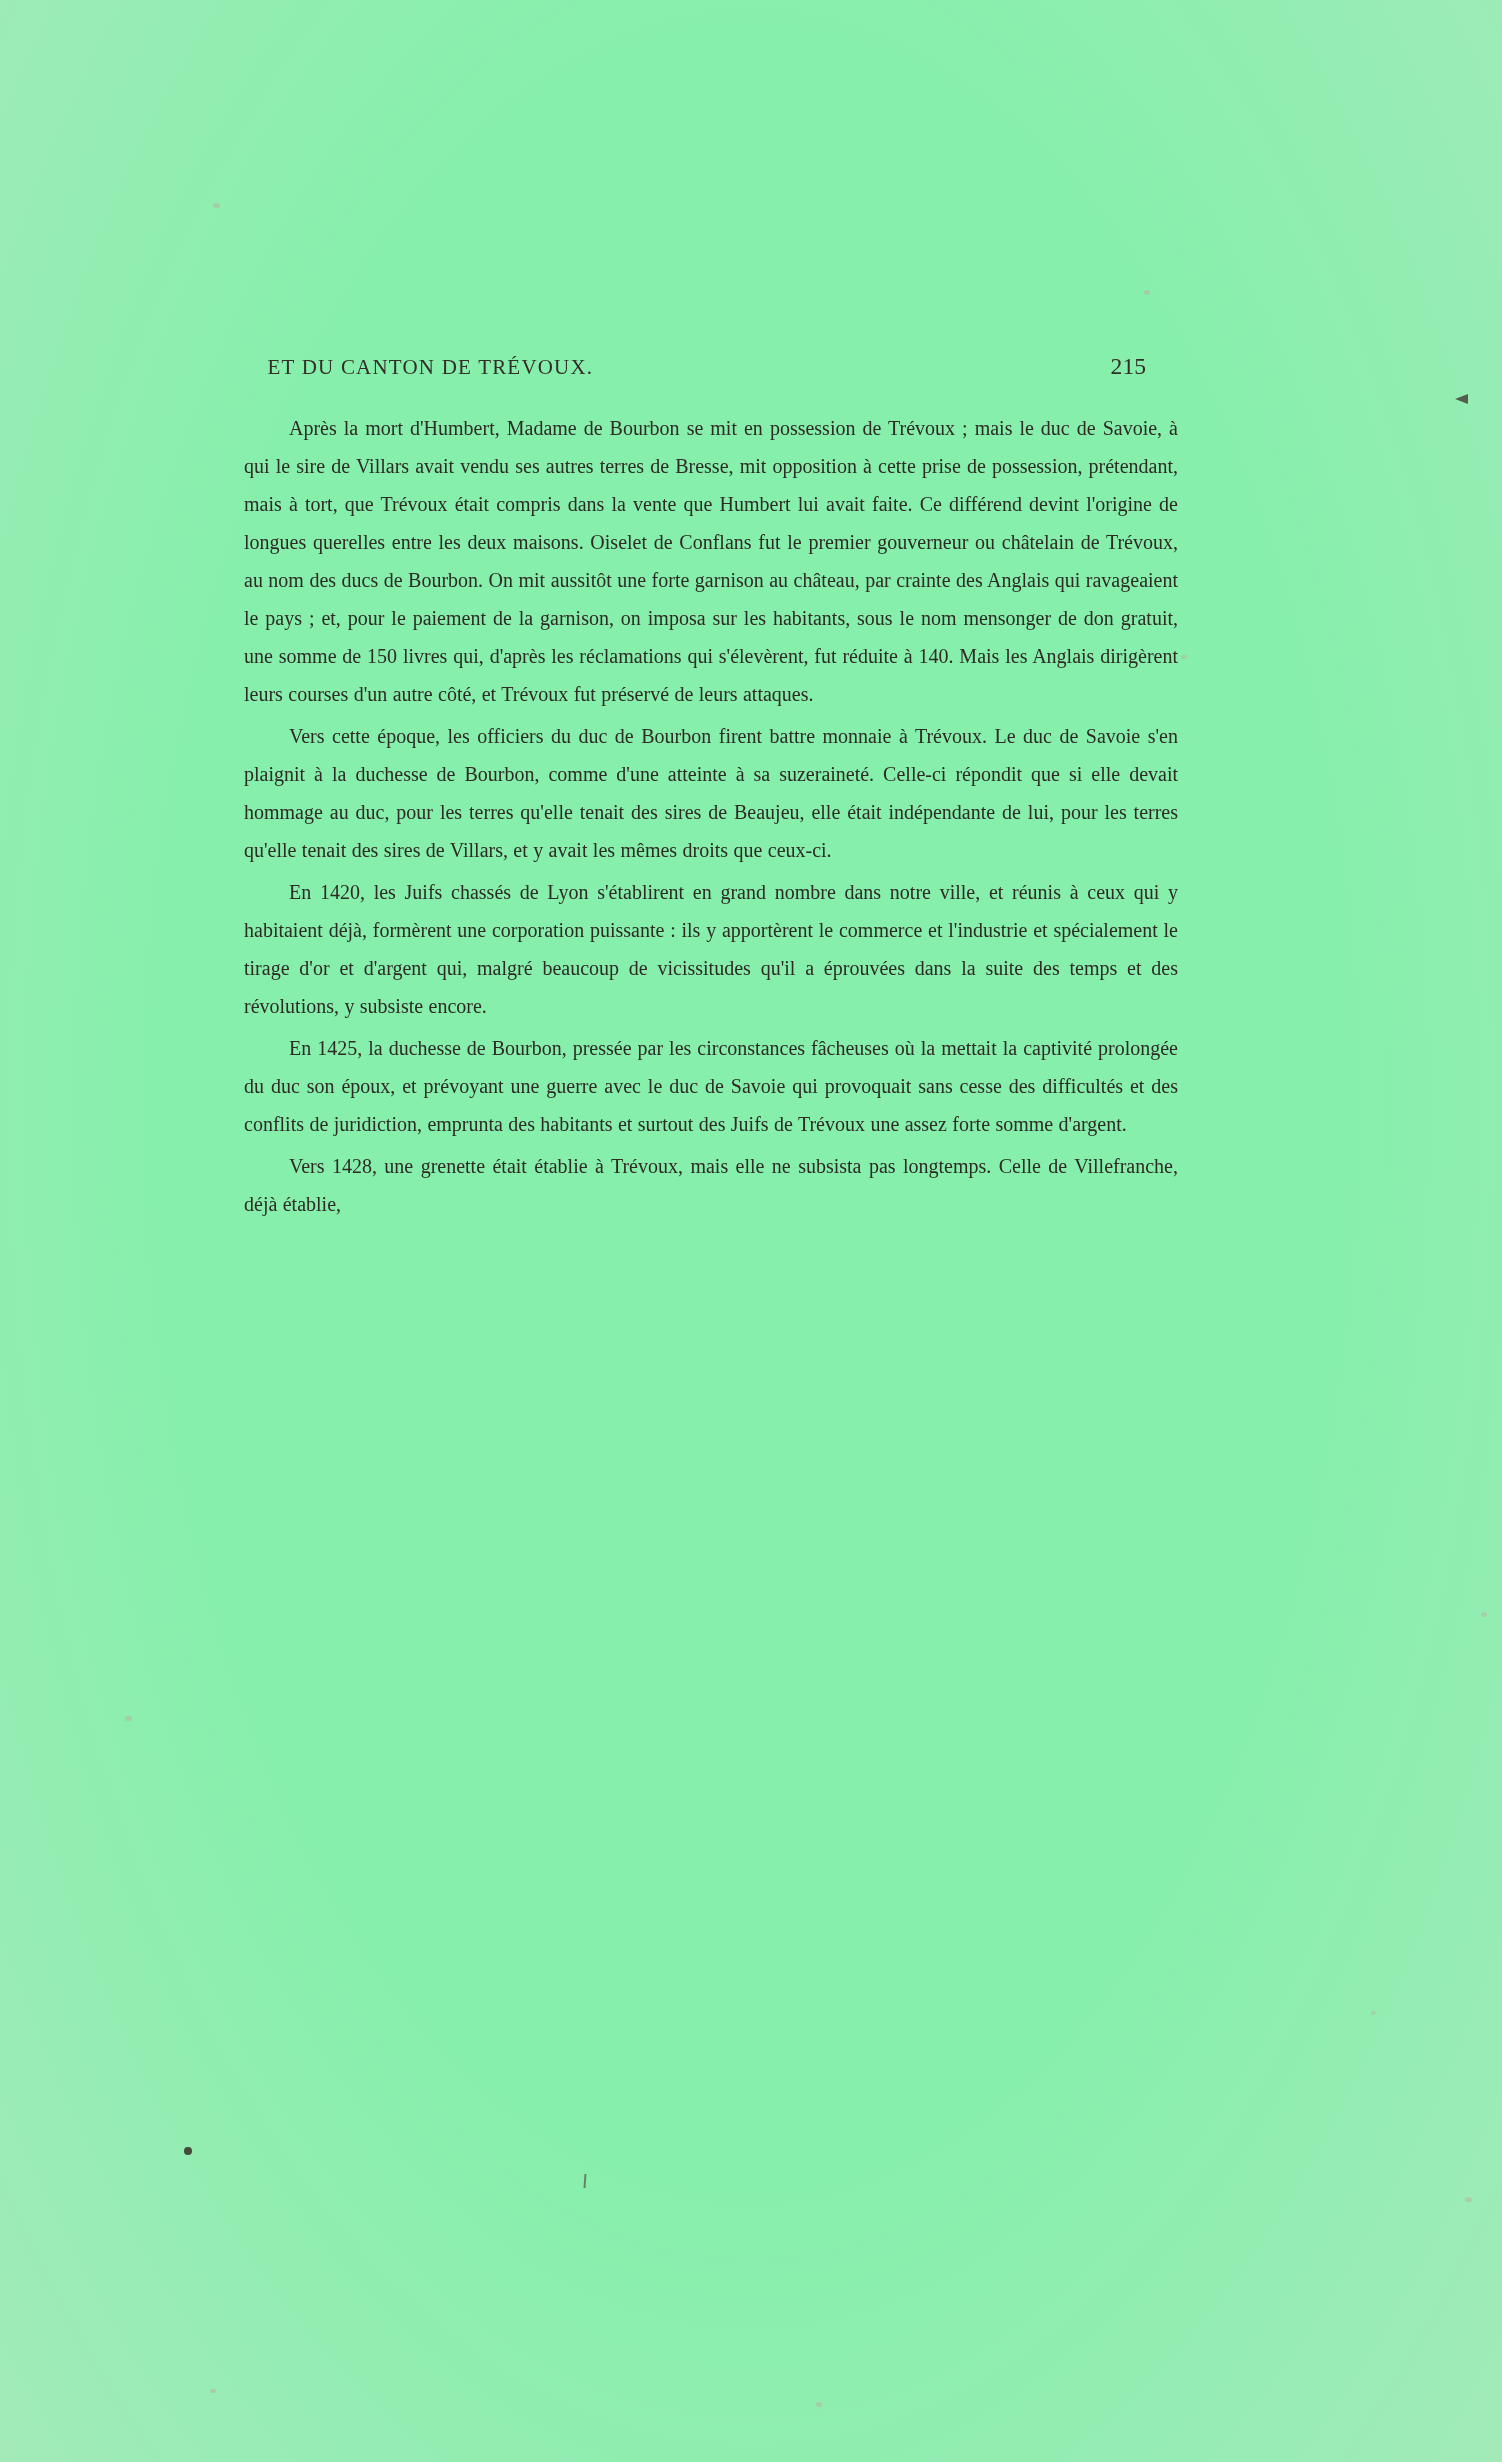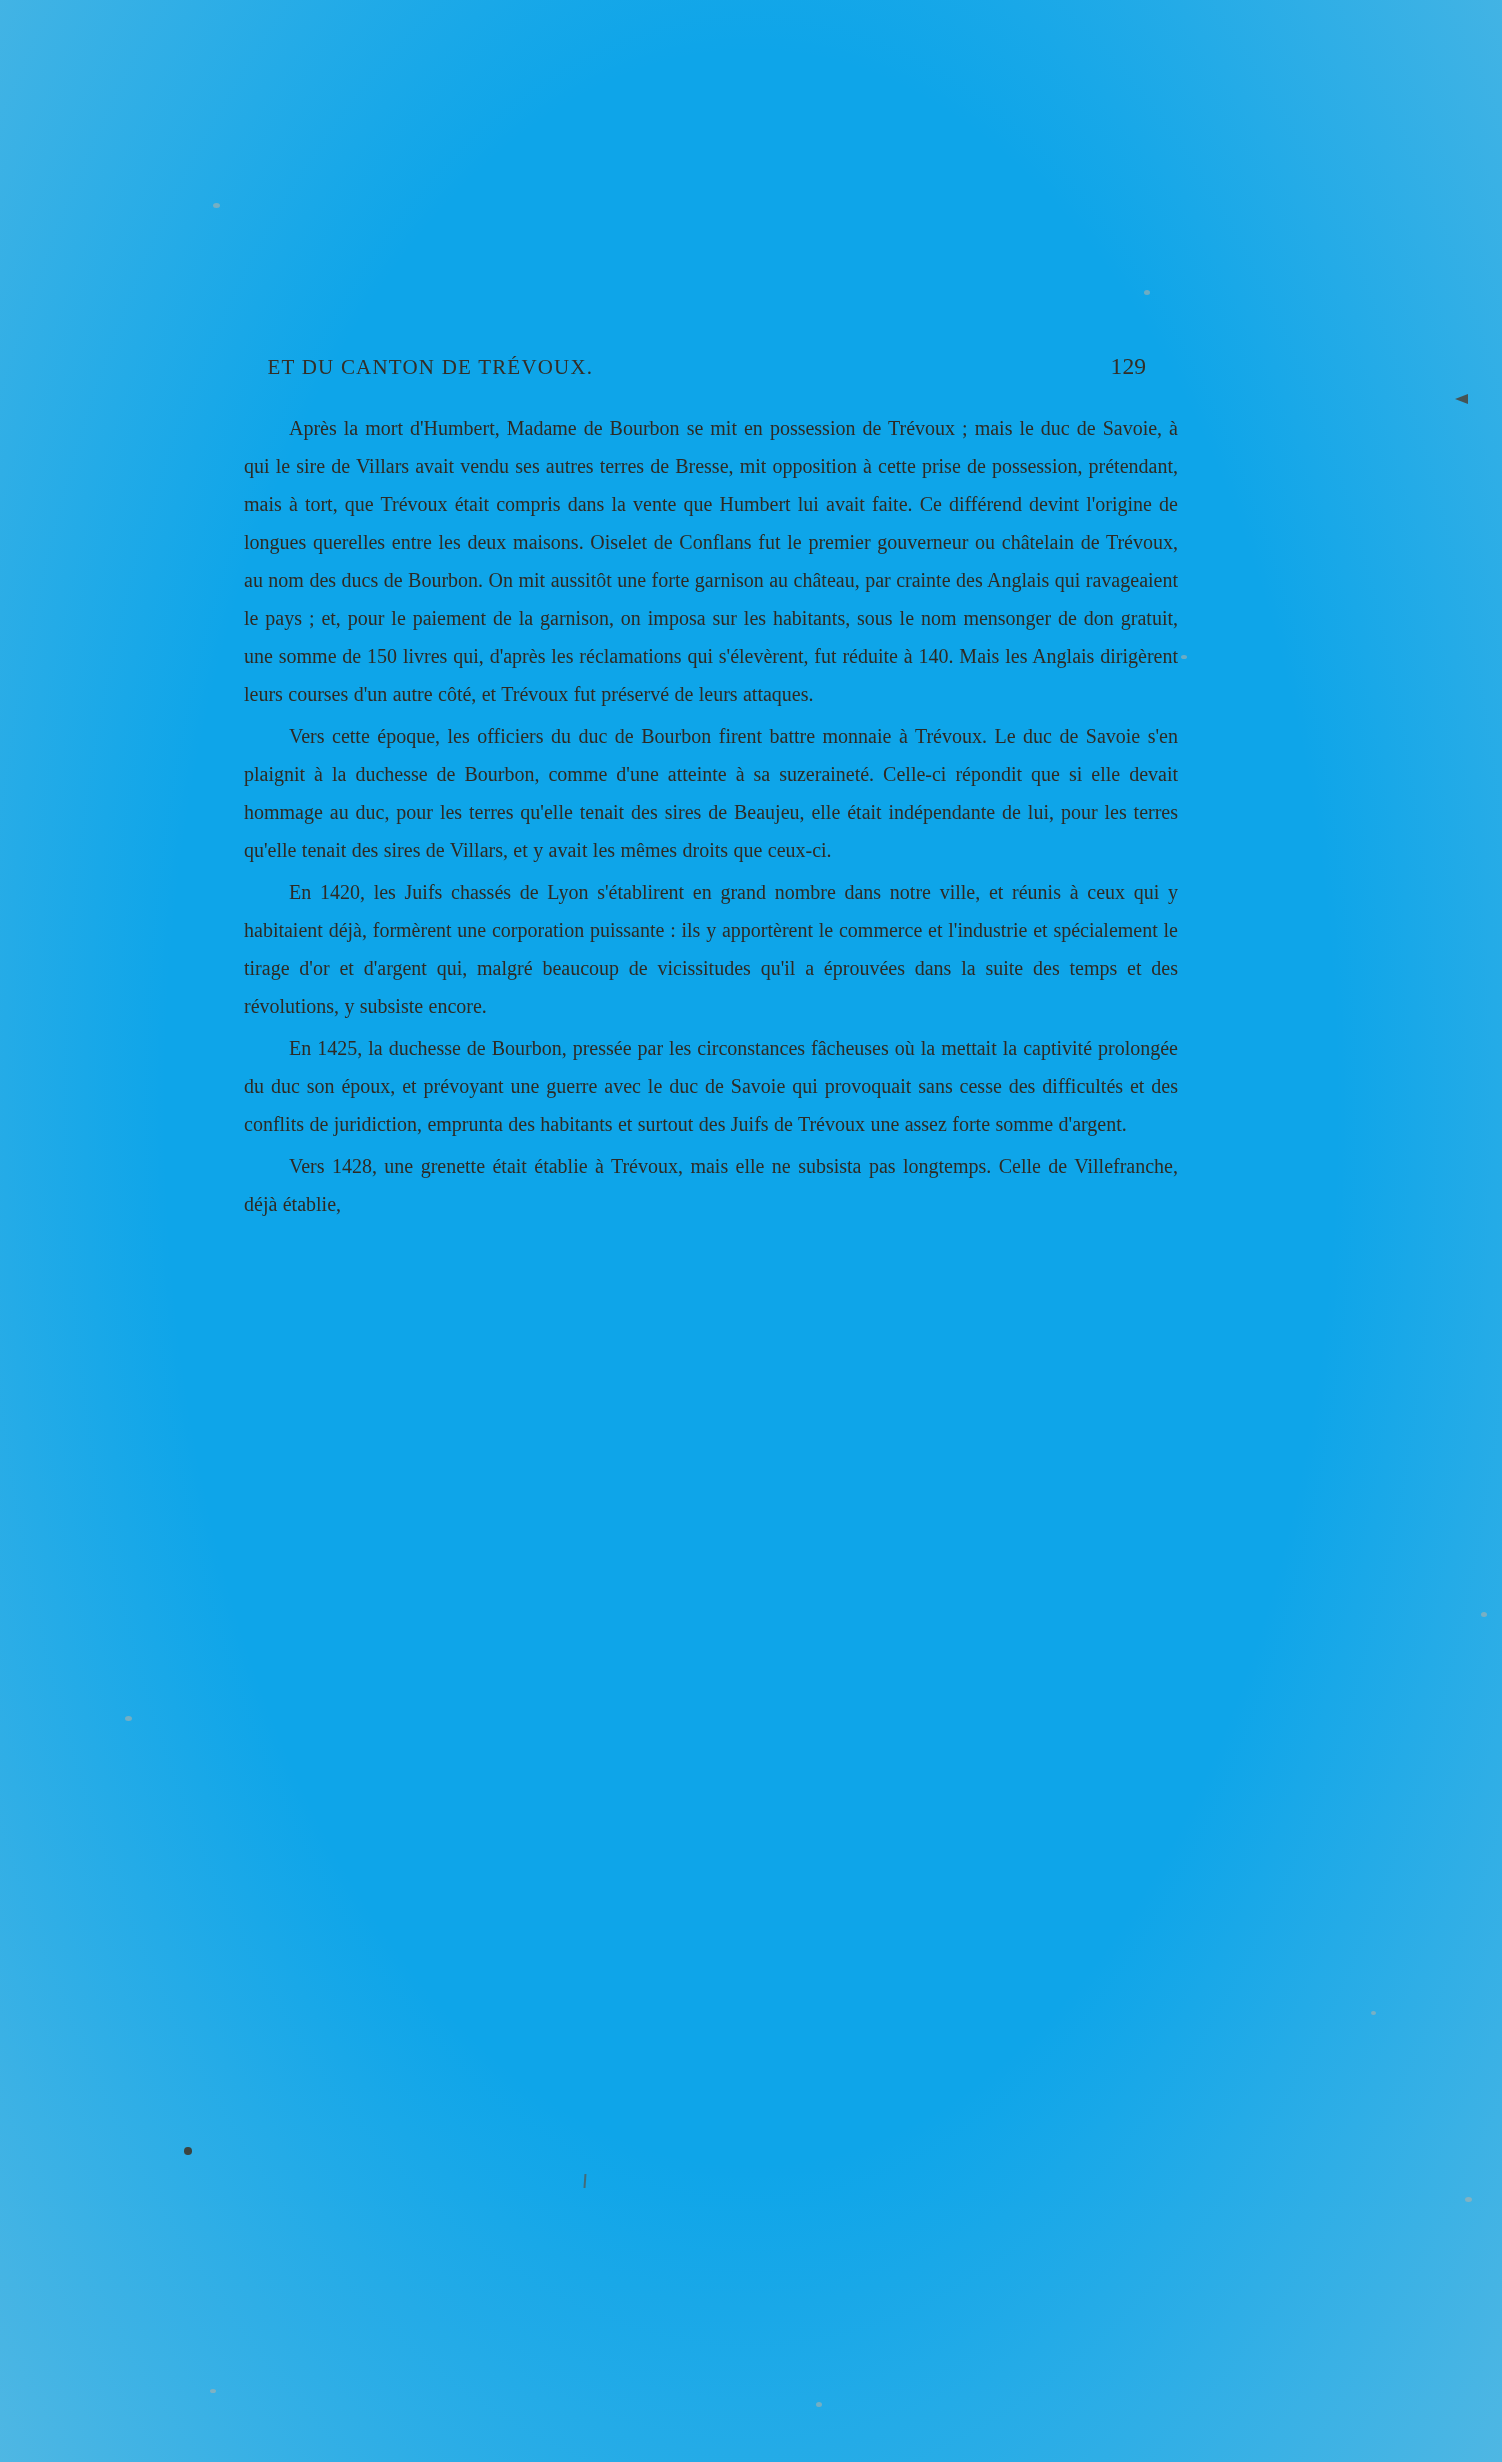--- a/index.html
+++ b/index.html
@@ -15,21 +15,21 @@
     color: #2b2721;
     overflow: hidden;
   }
 
   .page {
     position: absolute;
     top: 0;
     left: 0;
     width: 1502px;
     height: 2462px;
-    background: #0ea5e9;
+    background: #86efac;
   }
 
   
   .paper-tint {
     position: absolute;
     inset: 0;
     background:
       radial-gradient(ellipse at 50% 45%, rgba(255,255,255,0) 55%, rgba(228,224,214,0.30) 100%);
     pointer-events: none;
   }
@@ -132,21 +132,21 @@
   <div class="speck" style="left:1481px; top:1612px; width:5.9px; height:5px;"></div>
   <div class="speck" style="left:1465px; top:2197px; width:6.7px; height:5px;"></div>
   <div class="speck" style="left:210px; top:2389px; width:5.9px; height:4.2px;"></div>
   <div class="speck" style="left:816px; top:2402px; width:5.9px; height:5px;"></div>
   <div class="speck" style="left:1371px; top:2011px; width:5px; height:4.2px;"></div>
 
   <div class="text-block">
 
     <div class="running-head">
       <span class="rh-title">ET DU CANTON DE TRÉVOUX.</span>
-      <span class="rh-page">129</span>
+      <span class="rh-page">215</span>
     </div>
 
     <p class="para">Après la mort d'Humbert, Madame de Bourbon se mit en possession de Trévoux ; mais le duc de Savoie, à qui le sire de Villars avait vendu ses autres terres de Bresse, mit opposition à cette prise de possession, prétendant, mais à tort, que Trévoux était compris dans la vente que Humbert lui avait faite. Ce différend devint l'origine de longues querelles entre les deux maisons. Oiselet de Conflans fut le premier gouverneur ou châtelain de Trévoux, au nom des ducs de Bourbon. On mit aussitôt une forte garnison au château, par crainte des Anglais qui ravageaient le pays ; et, pour le paiement de la garnison, on imposa sur les habitants, sous le nom mensonger de don gratuit, une somme de 150 livres qui, d'après les réclamations qui s'élevèrent, fut réduite à 140. Mais les Anglais dirigèrent leurs courses d'un autre côté, et Trévoux fut préservé de leurs attaques.</p>
     <p class="para">Vers cette époque, les officiers du duc de Bourbon firent battre monnaie à Trévoux. Le duc de Savoie s'en plaignit à la duchesse de Bourbon, comme d'une atteinte à sa suzeraineté. Celle-ci répondit que si elle devait hommage au duc, pour les terres qu'elle tenait des sires de Beaujeu, elle était indépendante de lui, pour les terres qu'elle tenait des sires de Villars, et y avait les mêmes droits que ceux-ci.</p>
     <p class="para">En 1420, les Juifs chassés de Lyon s'établirent en grand nombre dans notre ville, et réunis à ceux qui y habitaient déjà, formèrent une corporation puissante : ils y apportèrent le commerce et l'industrie et spécialement le tirage d'or et d'argent qui, malgré beaucoup de vicissitudes qu'il a éprouvées dans la suite des temps et des révolutions, y subsiste encore.</p>
     <p class="para">En 1425, la duchesse de Bourbon, pressée par les circonstances fâcheuses où la mettait la captivité prolongée du duc son époux, et prévoyant une guerre avec le duc de Savoie qui provoquait sans cesse des difficultés et des conflits de juridiction, emprunta des habitants et surtout des Juifs de Trévoux une assez forte somme d'argent.</p>
     <p class="para">Vers 1428, une grenette était établie à Trévoux, mais elle ne subsista pas longtemps. Celle de Villefranche, déjà établie,</p>
 
   </div>
 </div>

